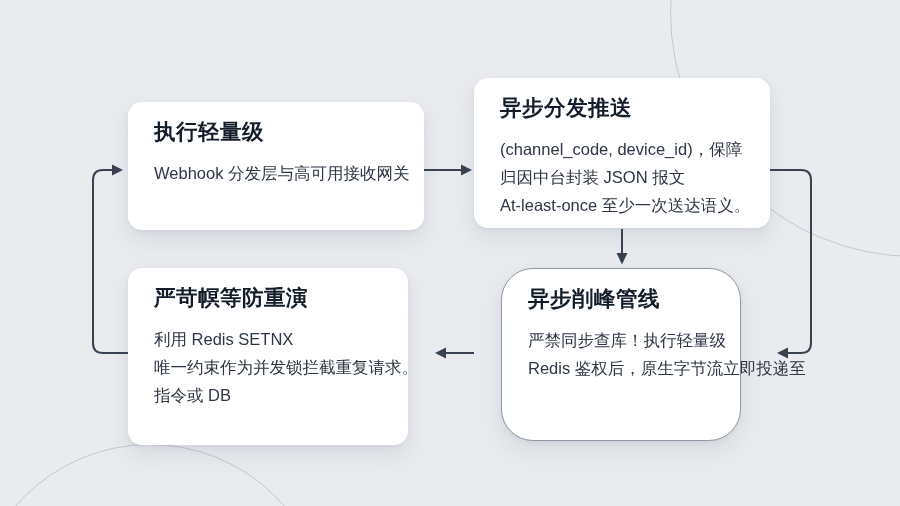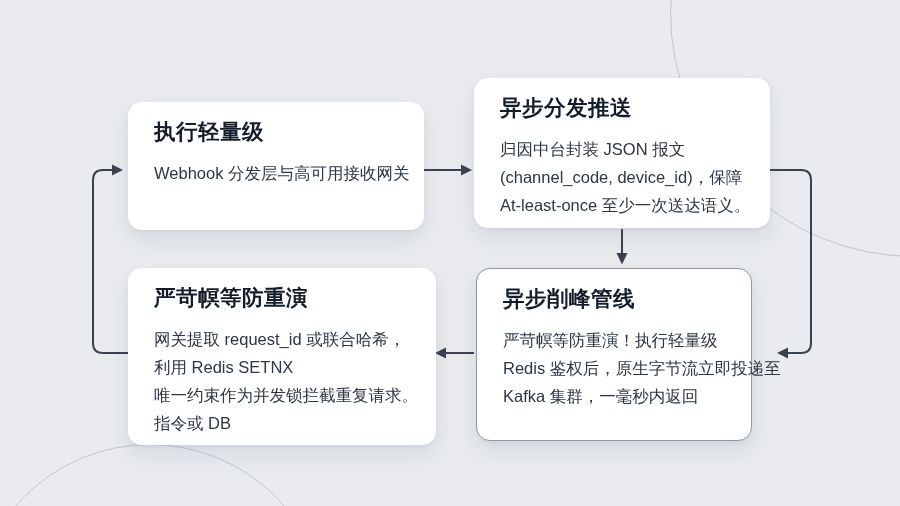--- a/index.html
+++ b/index.html
@@ -45,22 +45,22 @@
   }
   .node p {
     margin: 0;
     font-size: 16.5px;
     line-height: 28px;
     color: #2d3644;
     white-space: nowrap;
   }
   .n-system   { left: 128px; top: 102px; width: 296px; height: 128px; }
   .n-dispatch { left: 474px; top: 78px;  width: 296px; height: 150px; }
-  .n-peak     { left: 476px; top: 268px; width: 276px; height: 173px; }
-  .n-idem     { left: 128px; top: 268px; width: 308px; height: 177px; }
+  .n-peak     { left: 501px; top: 268px; width: 240px; height: 173px; border-radius: 32px; }
+  .n-idem     { left: 128px; top: 268px; width: 280px; height: 177px; }
 </style>
 </head>
 <body>
 
 <div class="canvas">
 
   <div class="bg-circle c1"></div>
   <div class="bg-circle c2"></div>
 
   <svg class="arrows" width="900" height="506" viewBox="0 0 900 506">
@@ -80,33 +80,31 @@
     </g>
   </svg>
 
   <div class="node n-system">
     <h2>执行轻量级</h2>
     <p>Webhook 分发层与高可用接收网关</p>
   </div>
 
   <div class="node n-dispatch">
     <h2>异步分发推送</h2>
+    <p>(channel_code, device_id)，保障</p>
     <p>归因中台封装 JSON 报文</p>
-    <p>(channel_code, device_id)，保障</p>
     <p>At-least-once 至少一次送达语义。</p>
   </div>
 
   <div class="node n-peak bordered">
     <h2>异步削峰管线</h2>
-    <p>严苛幎等防重演！执行轻量级</p>
+    <p>严禁同步查库！执行轻量级</p>
     <p>Redis 鉴权后，原生字节流立即投递至</p>
-    <p>Kafka 集群，一毫秒内返回</p>
   </div>
 
   <div class="node n-idem">
     <h2>严苛幎等防重演</h2>
-    <p>网关提取 request_id 或联合哈希，</p>
     <p>利用 Redis SETNX</p>
     <p>唯一约束作为并发锁拦截重复请求。</p>
     <p>指令或 DB</p>
   </div>
 
 </div>
 
 </body></html>

